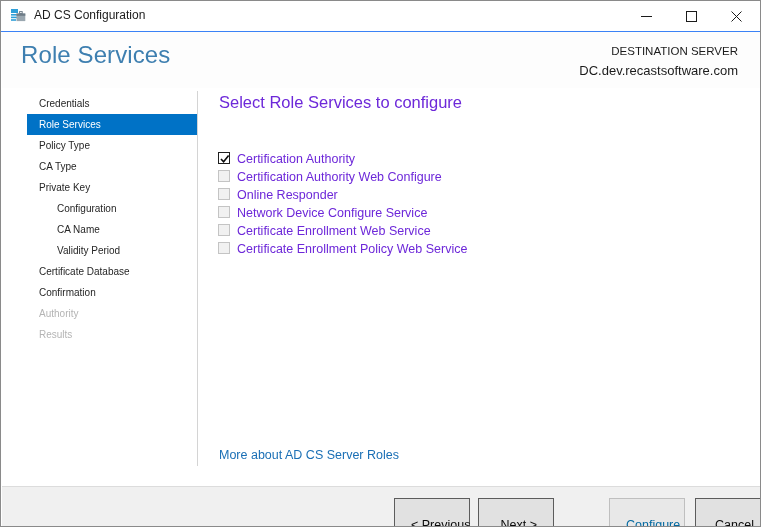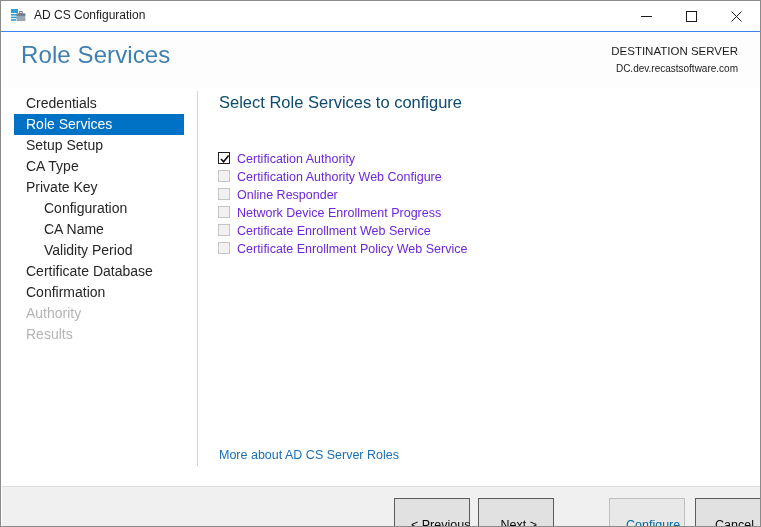--- a/index.html
+++ b/index.html
@@ -81,21 +81,21 @@
     position: absolute;
     right: 22px; top: 13px;
     font-size: 11.5px;
     color: #1b1b1b;
     white-space: nowrap;
     text-align: right;
   }
   #dest-server {
     position: absolute;
     right: 22px; top: 31px;
-    font-size: 10px;
+    font-size: 13px;
     color: #1b1b1b;
     white-space: nowrap;
     text-align: left;
   }
 
   
   #body-area {
     position: absolute;
     left: 1px; top: 87px;
     width: 758px;
@@ -113,25 +113,25 @@
   }
   #sidebar-divider {
     position: absolute;
     left: 195px; top: 3px;
     width: 1px;
     height: 375px;
     background: #d4d4d4;
   }
   .nav-item {
     position: absolute;
-    left: 12px;
+    left: 25px;
     width: 170px;
     height: 21px;
     line-height: 21px;
-    font-size: 14px;
+    font-size: 10px;
     color: #262626;
     white-space: nowrap;
     box-sizing: border-box;
     padding-left: 12px;
   }
   .nav-item.indent { padding-left: 30px; }
   .nav-item.selected {
     background: #0072c6;
     color: #ffffff;
   }
@@ -143,21 +143,21 @@
     left: 196px; top: 0;
     width: 562px;
     height: 378px;
     overflow: hidden;
     background: #ffffff;
   }
   #content-title {
     position: absolute;
     left: 21px; top: 5px;
     font-size: 16.5px;
-    color: #0c4a6e;
+    color: #6d28d9;
     white-space: nowrap;
   }
   #services-list {
     position: absolute;
     left: 20px; top: 62px;
     width: 520px;
   }
   .svc-row {
     position: relative;
     height: 18px;
@@ -272,21 +272,21 @@
     <div id="page-title">Role Services</div>
     <div id="dest-label">DESTINATION SERVER</div>
     <div id="dest-server">DC.dev.recastsoftware.com</div>
   </div>
 
   <div id="body-area">
 
     <div id="sidebar">
         <div class="nav-item" style="top: 5px;"><span>Credentials</span></div>
         <div class="nav-item selected" style="top: 26px;"><span>Role Services</span></div>
-        <div class="nav-item" style="top: 47px;"><span>Setup Setup</span></div>
+        <div class="nav-item" style="top: 47px;"><span>Policy Type</span></div>
         <div class="nav-item" style="top: 68px;"><span>CA Type</span></div>
         <div class="nav-item" style="top: 89px;"><span>Private Key</span></div>
         <div class="nav-item indent" style="top: 110px;"><span>Configuration</span></div>
         <div class="nav-item indent" style="top: 131px;"><span>CA Name</span></div>
         <div class="nav-item indent" style="top: 152px;"><span>Validity Period</span></div>
         <div class="nav-item" style="top: 173px;"><span>Certificate Database</span></div>
         <div class="nav-item" style="top: 194px;"><span>Confirmation</span></div>
         <div class="nav-item disabled" style="top: 215px;"><span>Authority</span></div>
         <div class="nav-item disabled" style="top: 236px;"><span>Results</span></div>
       </div>
@@ -306,21 +306,21 @@
           <div class="svc-row">
             <span class="cbox dis"></span>
             <span class="svc-label">Certification Authority Web Configure</span>
           </div>
           <div class="svc-row">
             <span class="cbox dis"></span>
             <span class="svc-label">Online Responder</span>
           </div>
           <div class="svc-row">
             <span class="cbox dis"></span>
-            <span class="svc-label">Network Device Enrollment Progress</span>
+            <span class="svc-label">Network Device Configure Service</span>
           </div>
           <div class="svc-row">
             <span class="cbox dis"></span>
             <span class="svc-label">Certificate Enrollment Web Service</span>
           </div>
           <div class="svc-row">
             <span class="cbox dis"></span>
             <span class="svc-label">Certificate Enrollment Policy Web Service</span>
           </div>
         </div>

